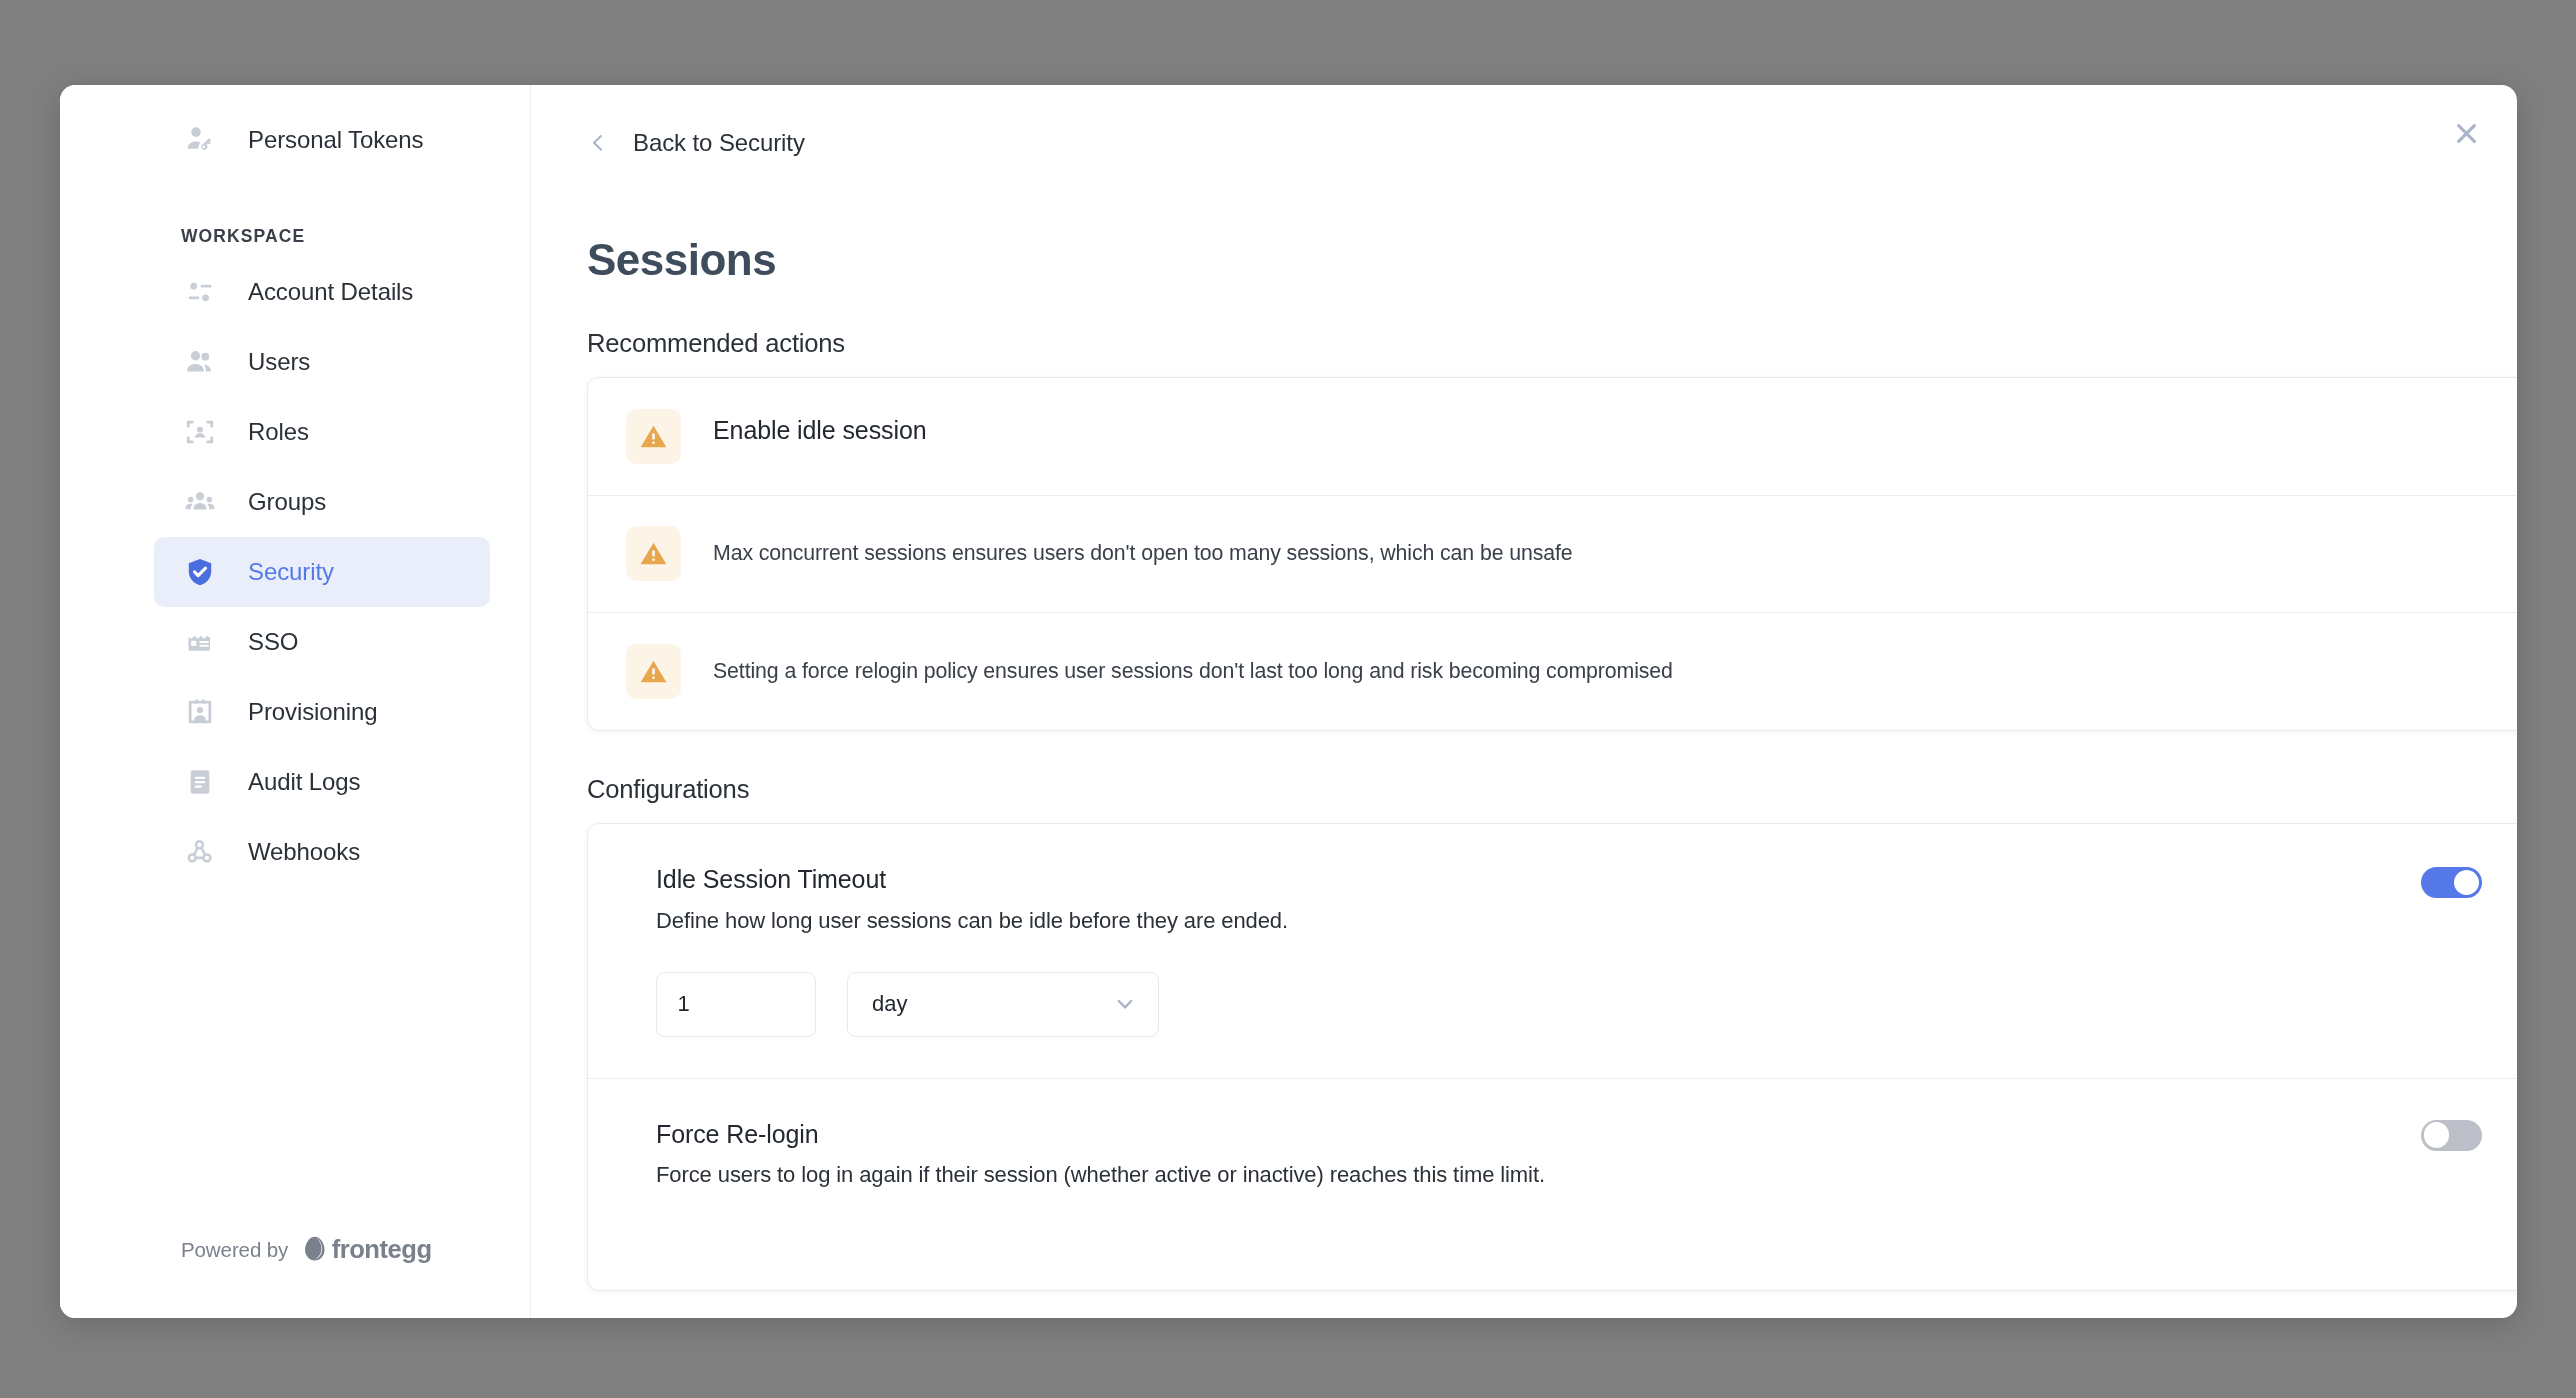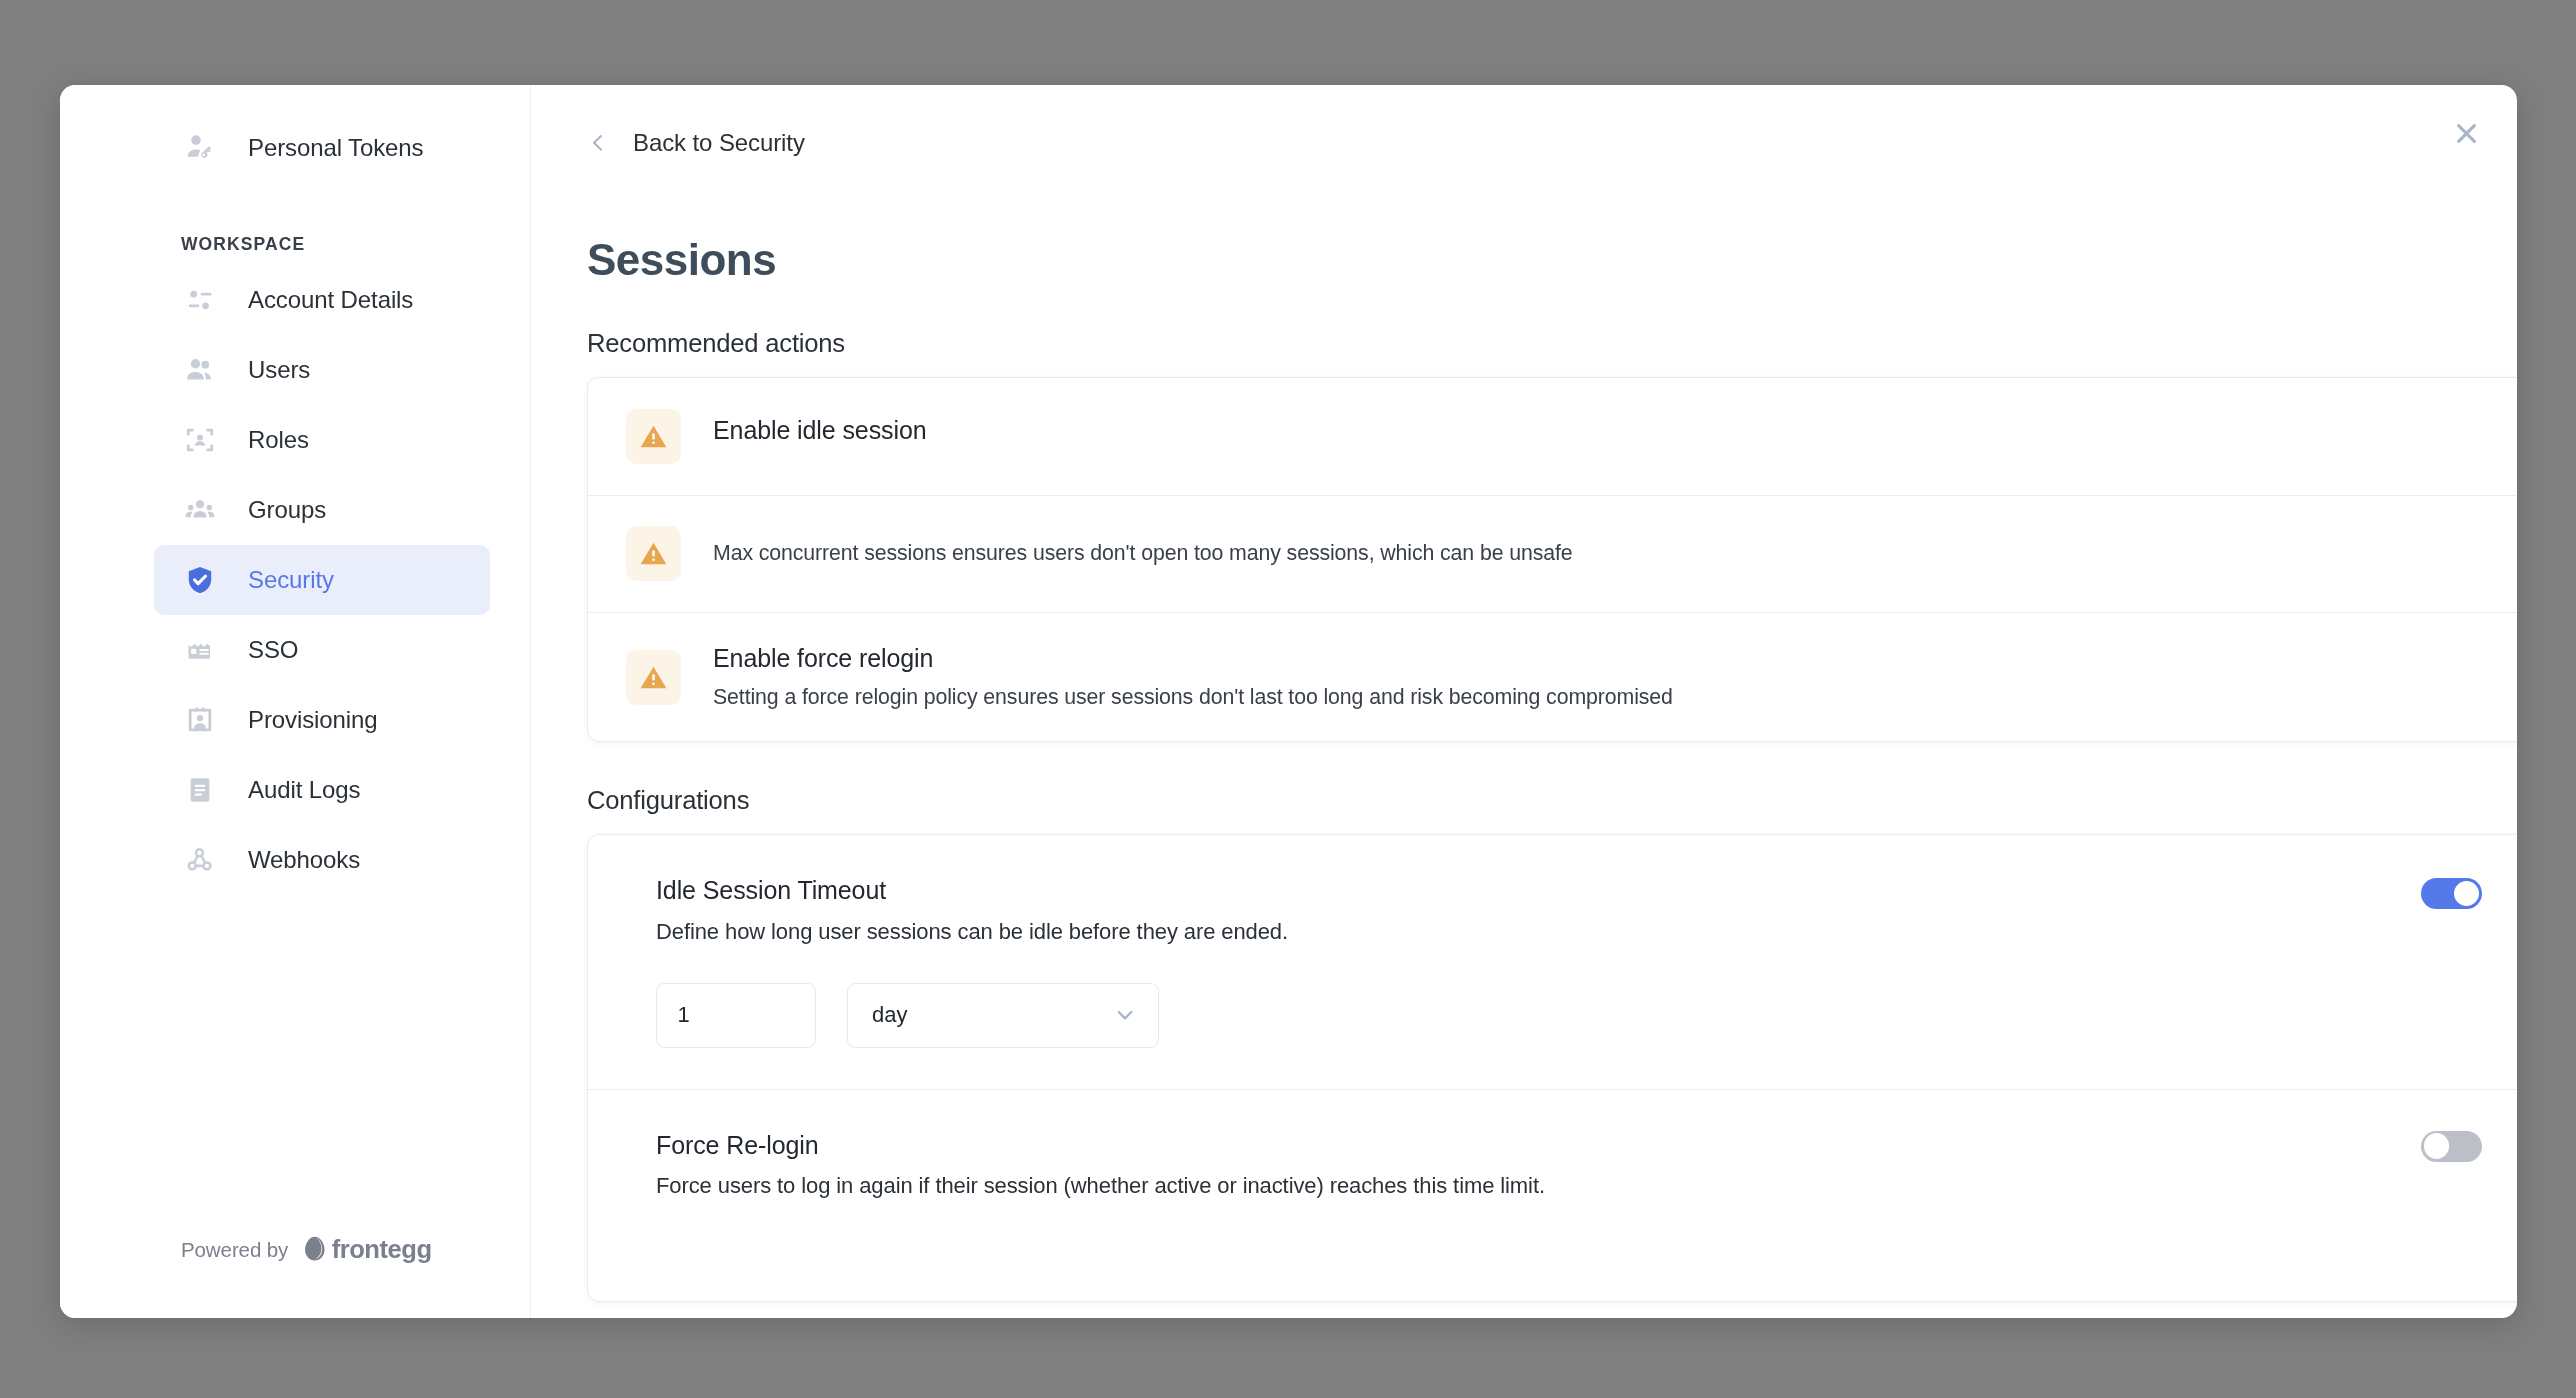--- a/index.html
+++ b/index.html
@@ -34,21 +34,21 @@
   }
   #close-btn svg { display: block; }
 
   
   #sidebar {
     width: 471px;
     flex: 0 0 471px;
     height: 100%;
     background: #ffffff;
     position: relative;
-    padding-top: 28px;
+    padding-top: 20px;
   }
   #sidebar::after {
     content: "";
     position: absolute;
     right: 0; top: 0; bottom: 0;
     width: 0.9px;
     background: #eceef3;
   }
 
   .nav-item {
@@ -458,21 +458,20 @@
 
       <div class="rec-row">
         <span class="warn-badge">
           <svg width="31" height="31" viewBox="0 0 24 24">
             <path d="M12 3.6 22 20.4H2L12 3.6z" fill="#e8a64e"></path>
             <rect x="11" y="9.4" width="2" height="5" rx="1" fill="#fff"></rect>
             <rect x="11" y="15.8" width="2" height="2" rx="1" fill="#fff"></rect>
           </svg>
         </span>
         <span class="rec-text">
-          <div class="rec-title">Enable force relogin</div>
           <div class="rec-desc">Setting a force relogin policy ensures user sessions don't last too long and risk becoming compromised</div>
         </span>
       </div>
     </div>
 
     <div class="section-heading">Configurations</div>
 
     <div class="card">
 
       <div class="cfg-row">

